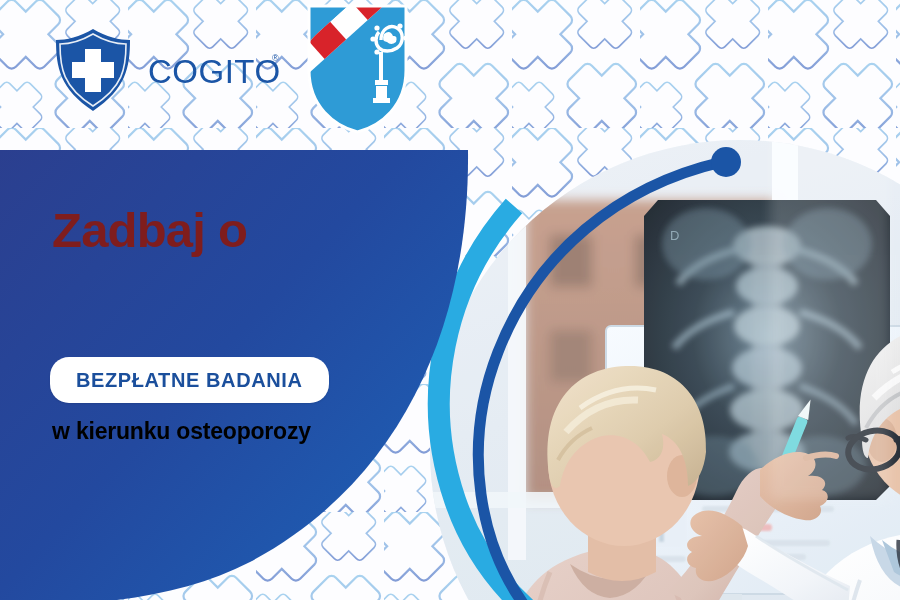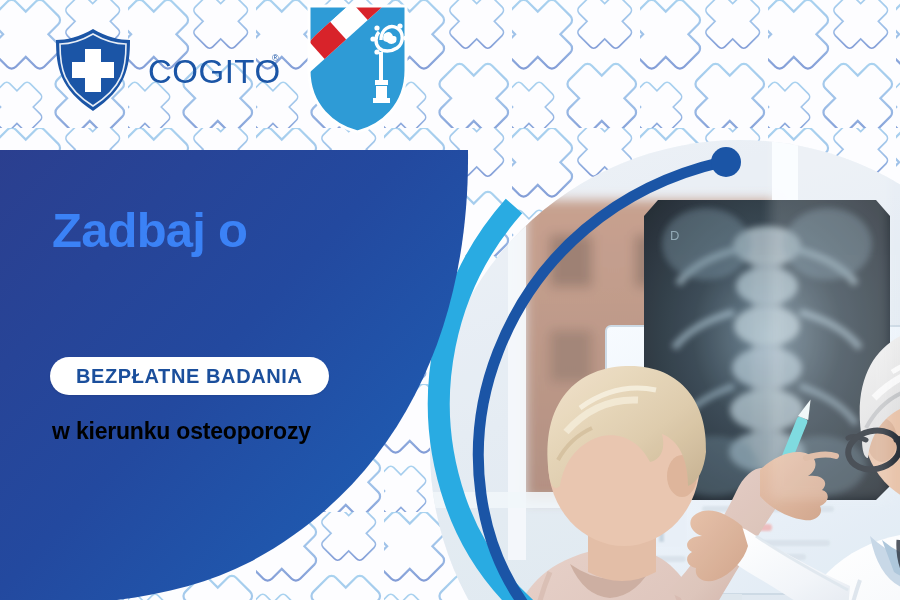--- a/index.html
+++ b/index.html
@@ -23,27 +23,27 @@
   
   .arc-layer{position:absolute;inset:0;z-index:3;pointer-events:none;}
 
   
   .blue-panel{position:absolute;left:0;top:150px;width:620px;height:455px;z-index:4;}
 
   
   .content{position:absolute;left:0;top:150px;width:470px;height:450px;z-index:6;}
   .headline{
     position:absolute;left:52px;top:52px;width:400px;
-    font-size:49px;line-height:57px;font-weight:700;color:#3b82f6;
+    font-size:49px;line-height:57px;font-weight:700;color:#7f1d1d;
     letter-spacing:-0.8px;
   }
   .headline span{display:block;}
   .pill{
     position:absolute;left:50px;top:207px;
-    height:38px;padding:0 26px;border-radius:19px;background:#ffffff;
+    height:46px;padding:0 26px;border-radius:19px;background:#ffffff;
     display:flex;align-items:center;justify-content:center;
     font-size:20px;font-weight:700;color:#1b4f9c;letter-spacing:0.6px;
     box-shadow:0 1px 2px rgba(0,0,0,.10);
   }
   .subtext{
     position:absolute;left:52px;top:265px;width:400px;
     font-size:23px;line-height:32px;font-weight:700;color:#000000;
     letter-spacing:-0.2px;
   }
   .subtext span{display:block;}

